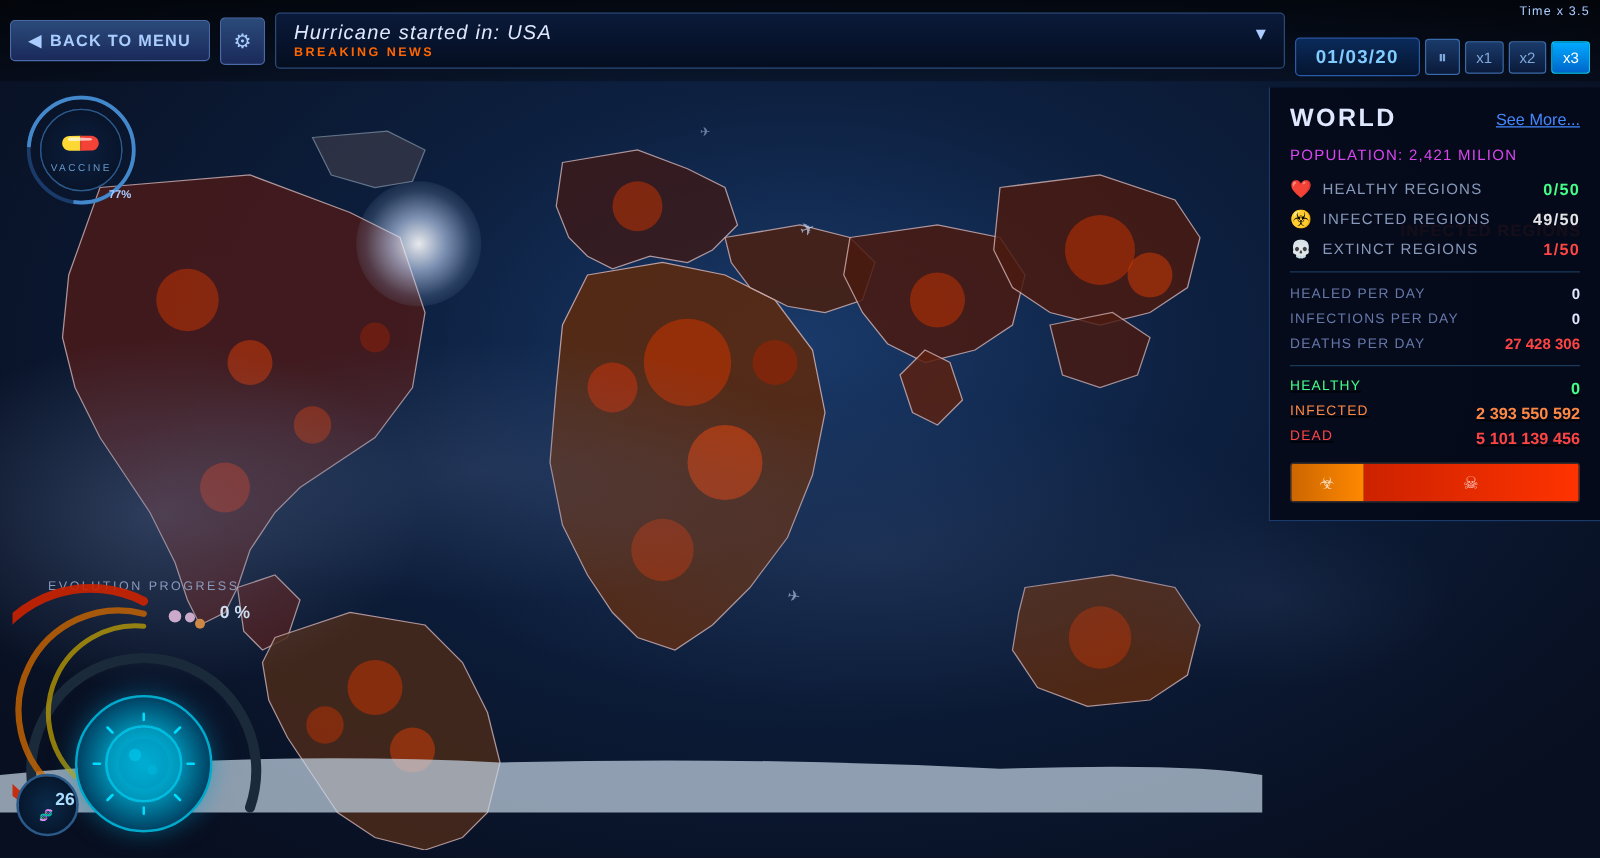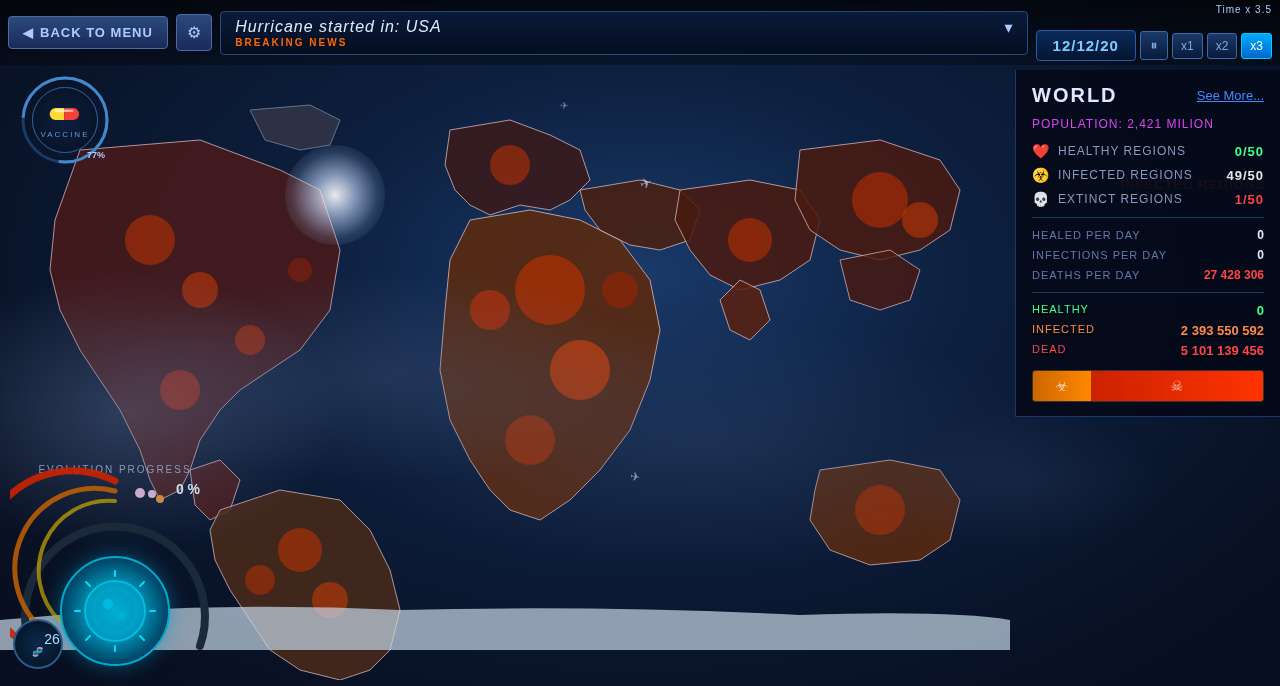--- a/index.html
+++ b/index.html
@@ -415,21 +415,21 @@
       border: 2px solid #2a5a8a;
       display: flex;
       flex-direction: column;
       align-items: center;
       justify-content: center;
     }
 
     .dna-value {
       color: #aaddff;
       font-size: 14px;
-      font-weight: normal;
+      font-weight: bold;
       margin-left: 29px;
     }
 
     .dna-icon {
       color: #4488cc;
       font-size: 9px;
     }
 
     
     #evo-panel {
@@ -587,21 +587,21 @@
     <div id="news-content">
       <div id="news-text">Hurricane started in: USA</div>
       <div id="news-dropdown">▾</div>
     </div>
     <div id="news-label">Breaking News</div>
   </div>
 
   <div id="time-controls">
     <div id="time-speed-label">Time x 3.5</div>
     <div id="time-row">
-      <div id="date-display">12/12/20</div>
+      <div id="date-display">01/03/20</div>
       <button class="speed-btn pause">⏸</button>
       <button class="speed-btn">x1</button>
       <button class="speed-btn">x2</button>
       <button class="speed-btn active">x3</button>
     </div>
   </div>
 </div>
 
 <div id="vaccine-circle">
   <svg width="90" height="90" viewBox="0 0 90 90">

